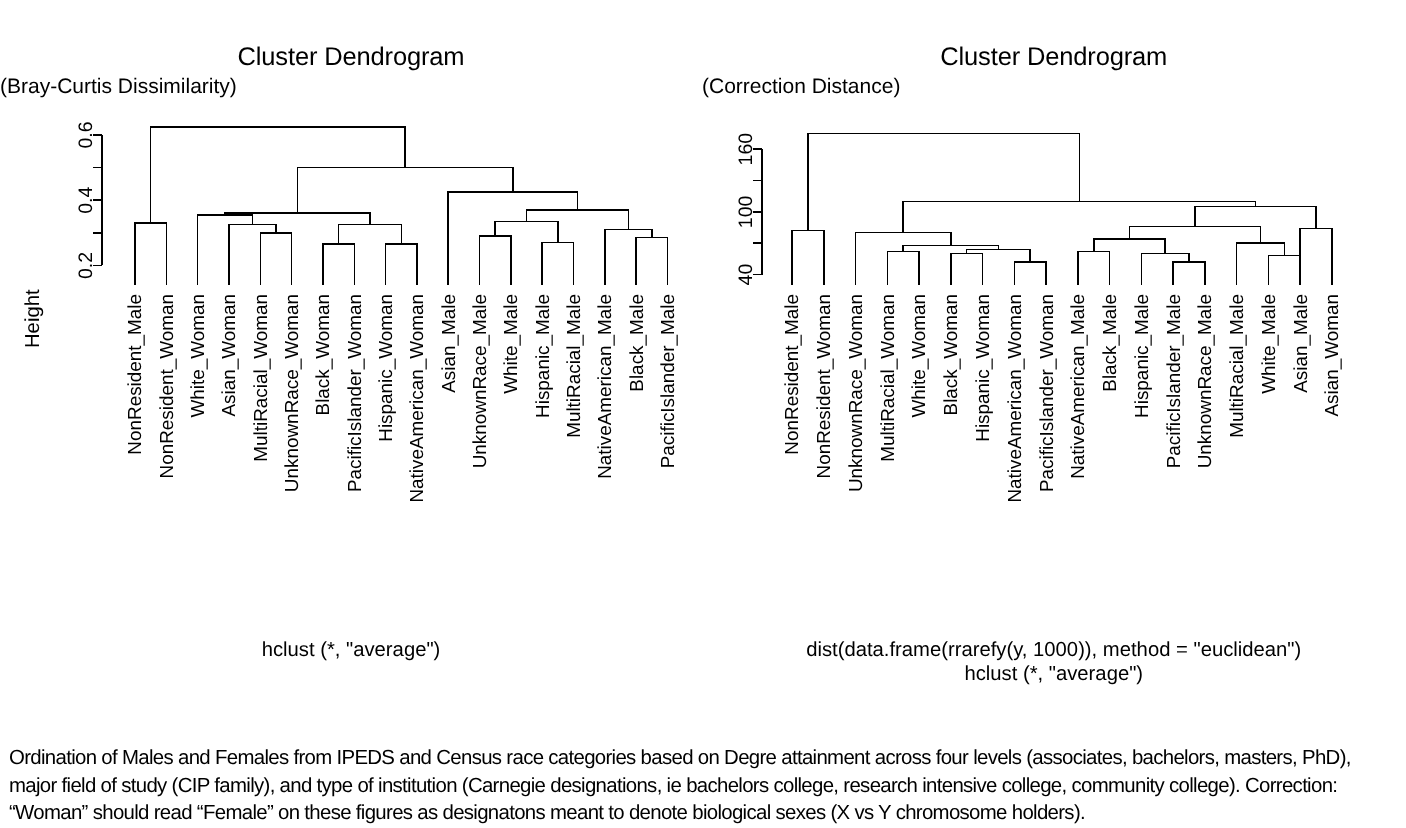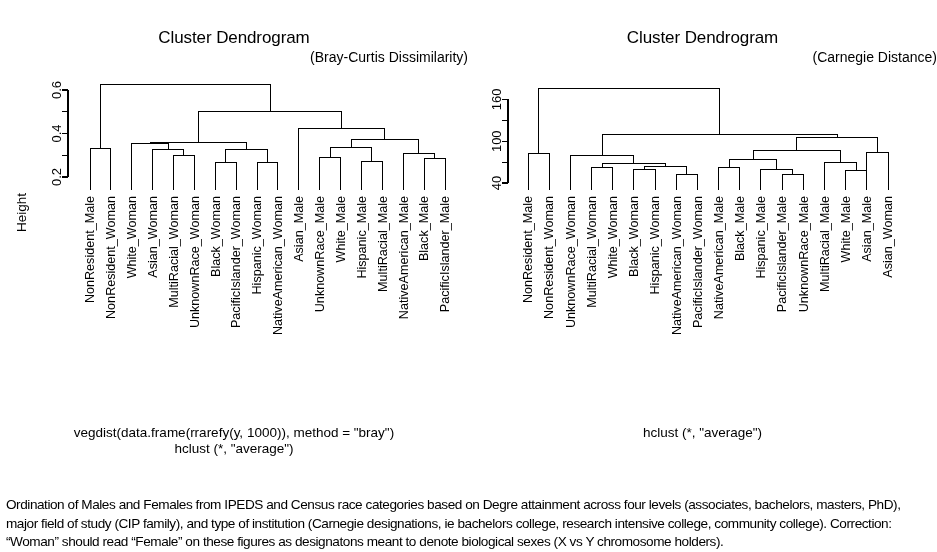--- a/index.html
+++ b/index.html
@@ -31,21 +31,21 @@
     text-align: center;
     font-size: 17px;
     font-weight: normal;
     letter-spacing: -0.1px;
   }
   .chart-subtitle {
     position: absolute;
     left: 0;
     right: 0;
     top: 49px;
-    text-align: right;
+    text-align: left;
     font-size: 14px;
     font-weight: normal;
   }
   .plot-svg {
     position: absolute;
     left: 0;
     top: 0;
   }
   .caption-block {
     position: absolute;
@@ -149,29 +149,28 @@
       <text x="319.7058823529412" y="196" text-anchor="end" class="leaflabel" transform="rotate(-90,319.7058823529412,196)" dy="0.34em">UnknownRace_Male</text>
       <text x="340.5882352941177" y="196" text-anchor="end" class="leaflabel" transform="rotate(-90,340.5882352941177,196)" dy="0.34em">White_Male</text>
       <text x="361.47058823529414" y="196" text-anchor="end" class="leaflabel" transform="rotate(-90,361.47058823529414,196)" dy="0.34em">Hispanic_Male</text>
       <text x="382.3529411764706" y="196" text-anchor="end" class="leaflabel" transform="rotate(-90,382.3529411764706,196)" dy="0.34em">MultiRacial_Male</text>
       <text x="403.2352941176471" y="196" text-anchor="end" class="leaflabel" transform="rotate(-90,403.2352941176471,196)" dy="0.34em">NativeAmerican_Male</text>
       <text x="424.11764705882354" y="196" text-anchor="end" class="leaflabel" transform="rotate(-90,424.11764705882354,196)" dy="0.34em">Black_Male</text>
       <text x="445" y="196" text-anchor="end" class="leaflabel" transform="rotate(-90,445,196)" dy="0.34em">PacificIslander_Male</text>
     </svg>
 
   <div class="caption-block">
-    <div>vegdist(data.frame(rrarefy(y, 1000)), method = "bray")</div>
     <div>hclust (*, "average")</div>
   </div>
 </div>
 
 <div class="panel" id="panel-right">
 
   <div class="chart-title">Cluster Dendrogram</div>
-  <div class="chart-subtitle">(Carnegie Distance)</div>
+  <div class="chart-subtitle">(Correction Distance)</div>
 
   <svg class="plot-svg" id="svg-right" width="469" height="430">
       <line x1="40" y1="183.03225806451613" x2="40" y2="99.41935483870968" class="axis-line"></line>
       <line x1="34" y1="183.03225806451613" x2="40" y2="183.03225806451613" class="tick-line"></line>
       <text x="30" y="183.03225806451613" text-anchor="middle" dominant-baseline="middle" class="ticklabel" transform="rotate(-90,30,183.03225806451613)">40</text>
       <line x1="34" y1="162.1290322580645" x2="40" y2="162.1290322580645" class="tick-line"></line>
       <line x1="34" y1="141.2258064516129" x2="40" y2="141.2258064516129" class="tick-line"></line>
       <text x="30" y="141.2258064516129" text-anchor="middle" dominant-baseline="middle" class="ticklabel" transform="rotate(-90,30,141.2258064516129)">100</text>
       <line x1="34" y1="120.3225806451613" x2="40" y2="120.3225806451613" class="tick-line"></line>
       <line x1="34" y1="99.41935483870968" x2="40" y2="99.41935483870968" class="tick-line"></line>
@@ -208,17 +207,18 @@
       <text x="292.94117647058823" y="196" text-anchor="end" class="leaflabel" transform="rotate(-90,292.94117647058823,196)" dy="0.34em">Hispanic_Male</text>
       <text x="314.11764705882354" y="196" text-anchor="end" class="leaflabel" transform="rotate(-90,314.11764705882354,196)" dy="0.34em">PacificIslander_Male</text>
       <text x="335.29411764705884" y="196" text-anchor="end" class="leaflabel" transform="rotate(-90,335.29411764705884,196)" dy="0.34em">UnknownRace_Male</text>
       <text x="356.4705882352941" y="196" text-anchor="end" class="leaflabel" transform="rotate(-90,356.4705882352941,196)" dy="0.34em">MultiRacial_Male</text>
       <text x="377.6470588235294" y="196" text-anchor="end" class="leaflabel" transform="rotate(-90,377.6470588235294,196)" dy="0.34em">White_Male</text>
       <text x="398.8235294117647" y="196" text-anchor="end" class="leaflabel" transform="rotate(-90,398.8235294117647,196)" dy="0.34em">Asian_Male</text>
       <text x="420" y="196" text-anchor="end" class="leaflabel" transform="rotate(-90,420,196)" dy="0.34em">Asian_Woman</text>
     </svg>
 
   <div class="caption-block">
+    <div>dist(data.frame(rrarefy(y, 1000)), method = "euclidean")</div>
     <div>hclust (*, "average")</div>
   </div>
 </div>
 
 <div class="footnote">Ordination of Males and Females from IPEDS and Census race categories based on Degre attainment across four levels (associates, bachelors, masters, PhD), major field of study (CIP family), and type of institution (Carnegie designations, ie bachelors college, research intensive college, community college). Correction: “Woman” should read “Female” on these figures as designatons meant to denote biological sexes (X vs Y chromosome holders).</div>
 
 </body></html>

